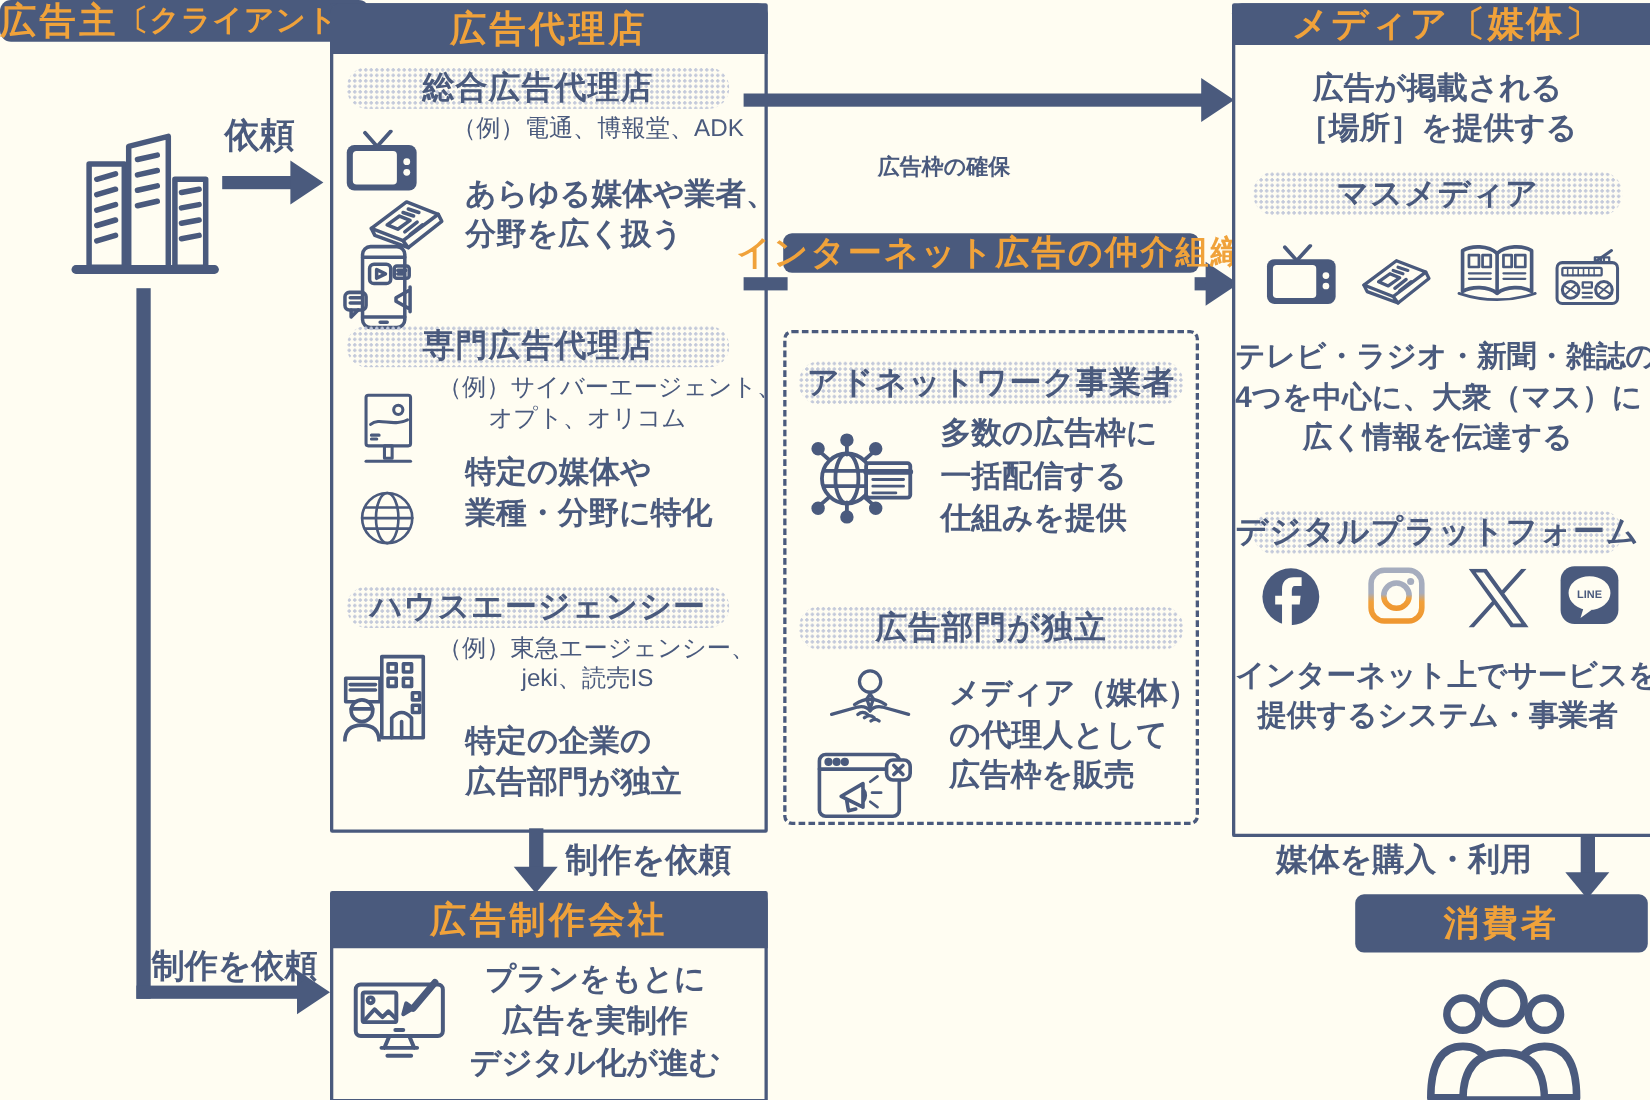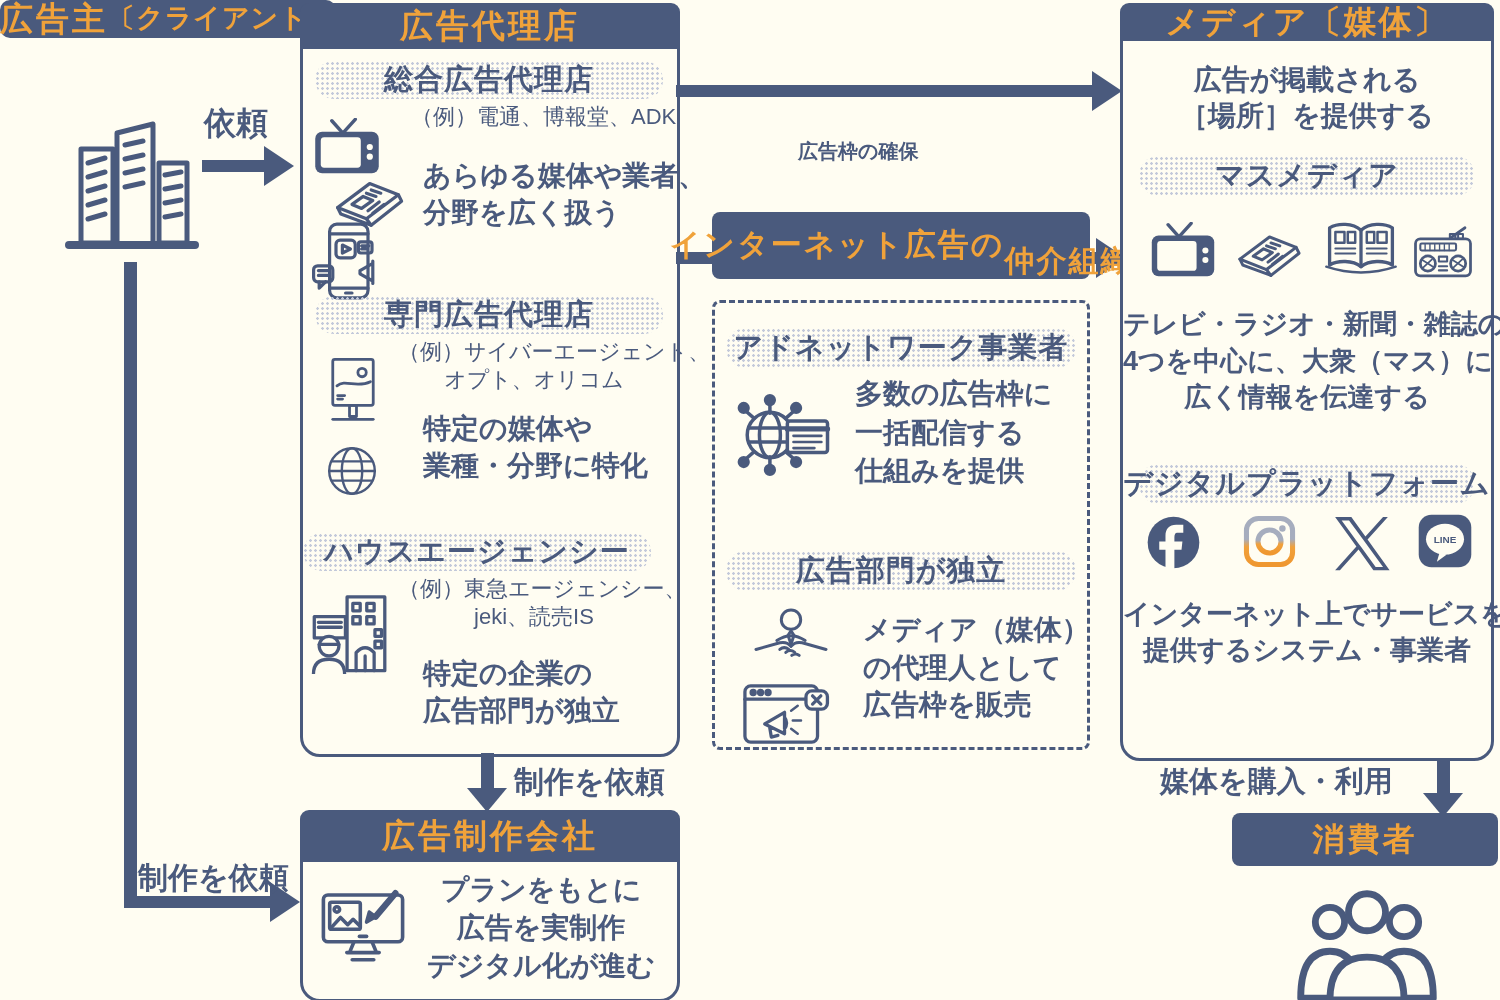--- a/index.html
+++ b/index.html
@@ -7,21 +7,21 @@
     --orange:#f0a23a;
     --bg:#fffdf2;
     --dot:#c3c9da;
   }
   html,body{margin:0;padding:0;}
   body{background:var(--bg);font-family:"Liberation Sans","DejaVu Sans",sans-serif;}
   #canvas{position:relative;width:1500px;height:1000px;background:var(--bg);overflow:hidden;color:var(--navy);}
   .abs{position:absolute;}
   .navybox{position:absolute;background:var(--navy);border-radius:10px;display:flex;flex-direction:row;align-items:center;justify-content:center;}
   .otitle{color:var(--orange);font-weight:900;letter-spacing:3px;white-space:nowrap;line-height:1.15;}
-  .box{position:absolute;border:3px solid var(--navy);border-radius:20px;background:var(--bg);}
+  .box{position:absolute;border:3px solid var(--navy);border-radius:2px;background:var(--bg);padding-left:18px;}
   .boxheader{position:absolute;left:-3px;top:-3px;right:-3px;background:var(--navy);border-radius:9px 9px 0 0;display:flex;align-items:center;justify-content:center;}
   .pill{position:absolute;display:flex;align-items:center;justify-content:center;border-radius:20px;
         background-image:radial-gradient(circle,var(--dot) 1.3px,transparent 1.45px);background-size:5px 5px;}
   .pill span{font-size:29px;font-weight:900;letter-spacing:1px;color:var(--navy);white-space:nowrap;}
   .desc{position:absolute;font-size:28px;font-weight:bold;color:var(--navy);line-height:1.32;}
   .desc div{white-space:nowrap;}
   .example{position:absolute;font-size:22px;font-weight:500;color:var(--navy);text-align:center;line-height:1.25;}
   .example div{white-space:nowrap;}
   .alabel{position:absolute;font-weight:900;color:var(--navy);white-space:nowrap;}
   .hline{position:absolute;height:12px;background:var(--navy);}
@@ -131,21 +131,21 @@
       <div>業種・分野に特化</div>
     </div>
     <svg class="abs" style="left:22px;top:438px;" width="54" height="54" viewBox="0 0 90 90">
       <g class="ic" stroke-width="4">
         <circle cx="45" cy="45" r="38"></circle>
         <ellipse cx="45" cy="45" rx="17" ry="38"></ellipse>
         <path d="M11 29 H79 M7 45 H83 M11 61 H79"></path>
       </g>
     </svg>
 
-    <div class="pill" style="left:0;top:527px;width:348px;height:38px;text-align:right;">
+    <div class="pill" style="left:12px;top:527px;width:348px;height:38px;text-align:right;">
       <span>ハウスエージェンシー</span>
     </div>
     <div class="example" style="left:95px;top:569px;width:272px;">
       <div>（例）東急エージェンシー、</div>
       <div>jeki、読売IS</div>
     </div>
     <svg class="abs" style="left:5px;top:586px;" width="88" height="82" viewBox="0 0 100 100">
       <g class="ic" stroke-width="4">
         <rect x="44" y="6" width="46" height="90"></rect>
         <rect x="51" y="14" width="9" height="9"></rect>
@@ -257,21 +257,21 @@
     </svg>
     <div class="desc" style="left:148px;top:308px;line-height:1.34;">
       <div>メディア（媒体）</div>
       <div>の代理人として</div>
       <div>広告枠を販売</div>
     </div>
   </div>
 
   <div class="navybox" style="left:712px;top:212px;width:378px;height:100;border-radius:8px;">
     <div class="otitle" style="font-size:31px;letter-spacing:2px;">インターネット広告の</div>
-    <div class="otitle" style="font-size:30px;letter-spacing:2px;margin-top:32px;">仲介組織</div>
+    <div class="otitle" style="font-size:30px;letter-spacing:2px;">仲介組織</div>
   </div>
 
   <div class="box" style="left:1120px;top:3px;width:368px;height:752px;">
     <div class="boxheader" style="height:38px;">
       <span class="otitle" style="font-size:33px;letter-spacing:2px;">メディア〔媒体〕</span>
     </div>
     <div class="desc" style="left:0;top:56px;width:368px;text-align:center;line-height:1.3;">
       <div>広告が掲載される</div>
       <div>［場所］を提供する</div>
     </div>

